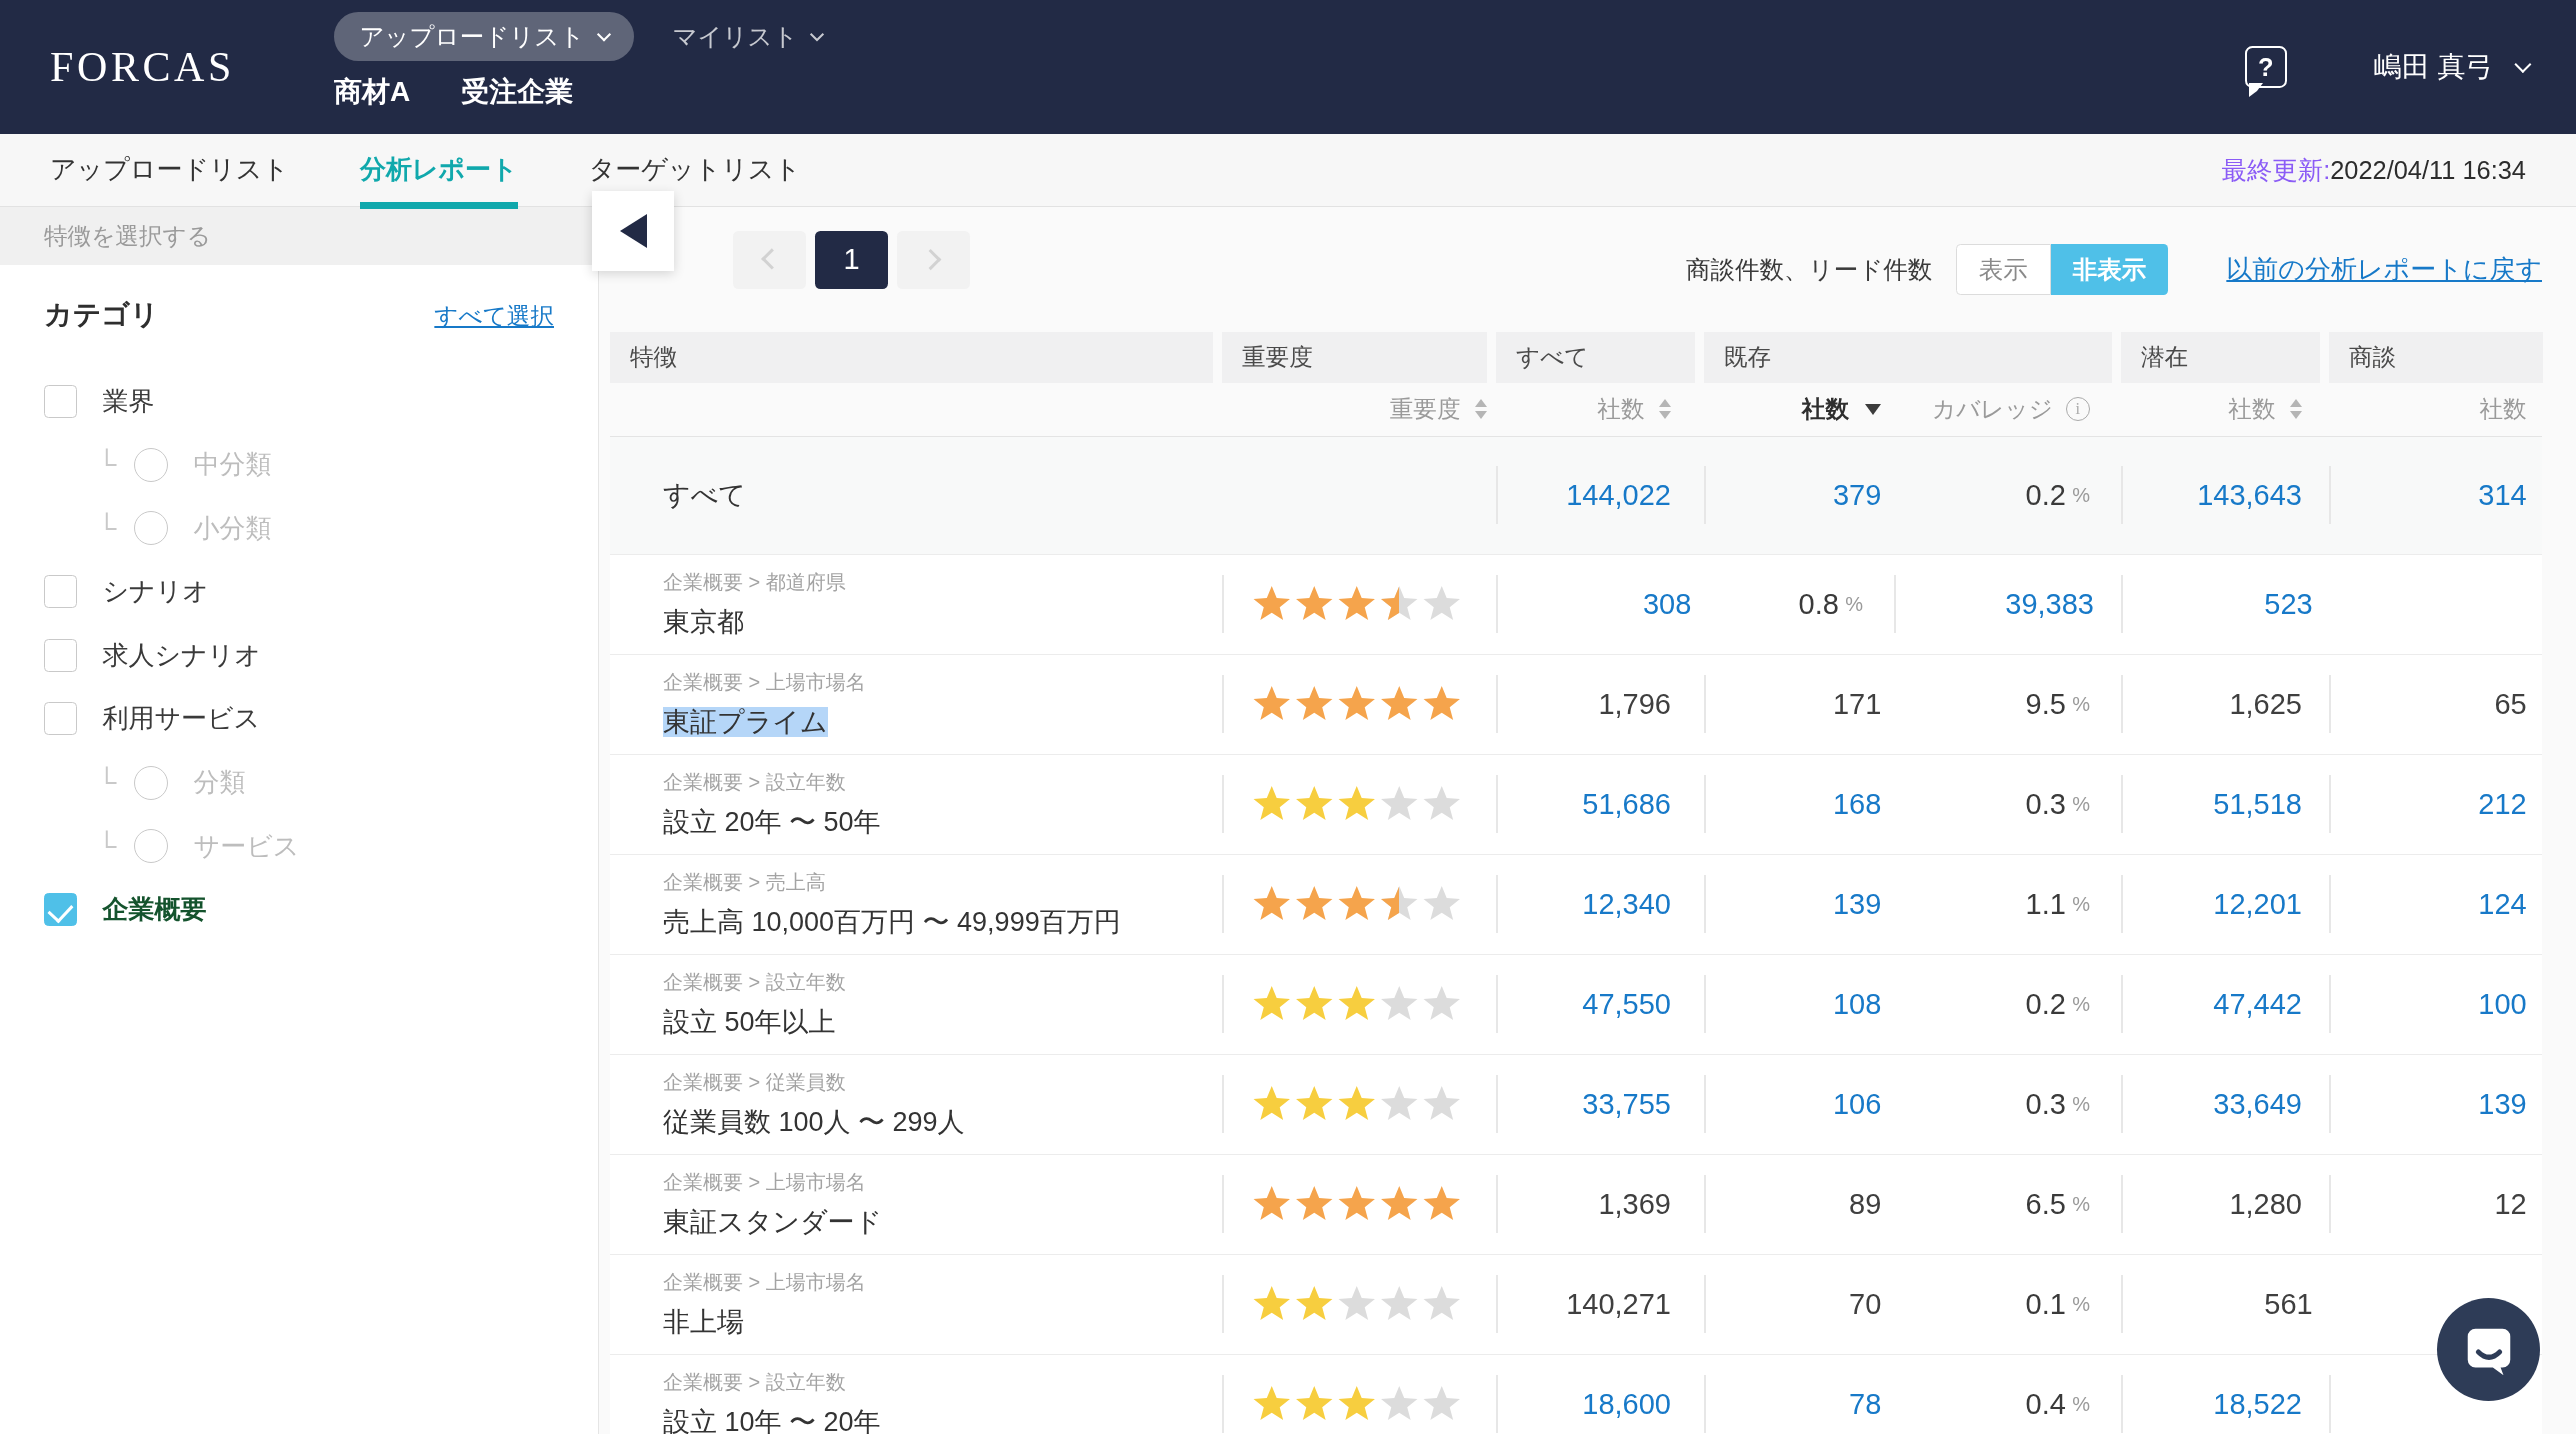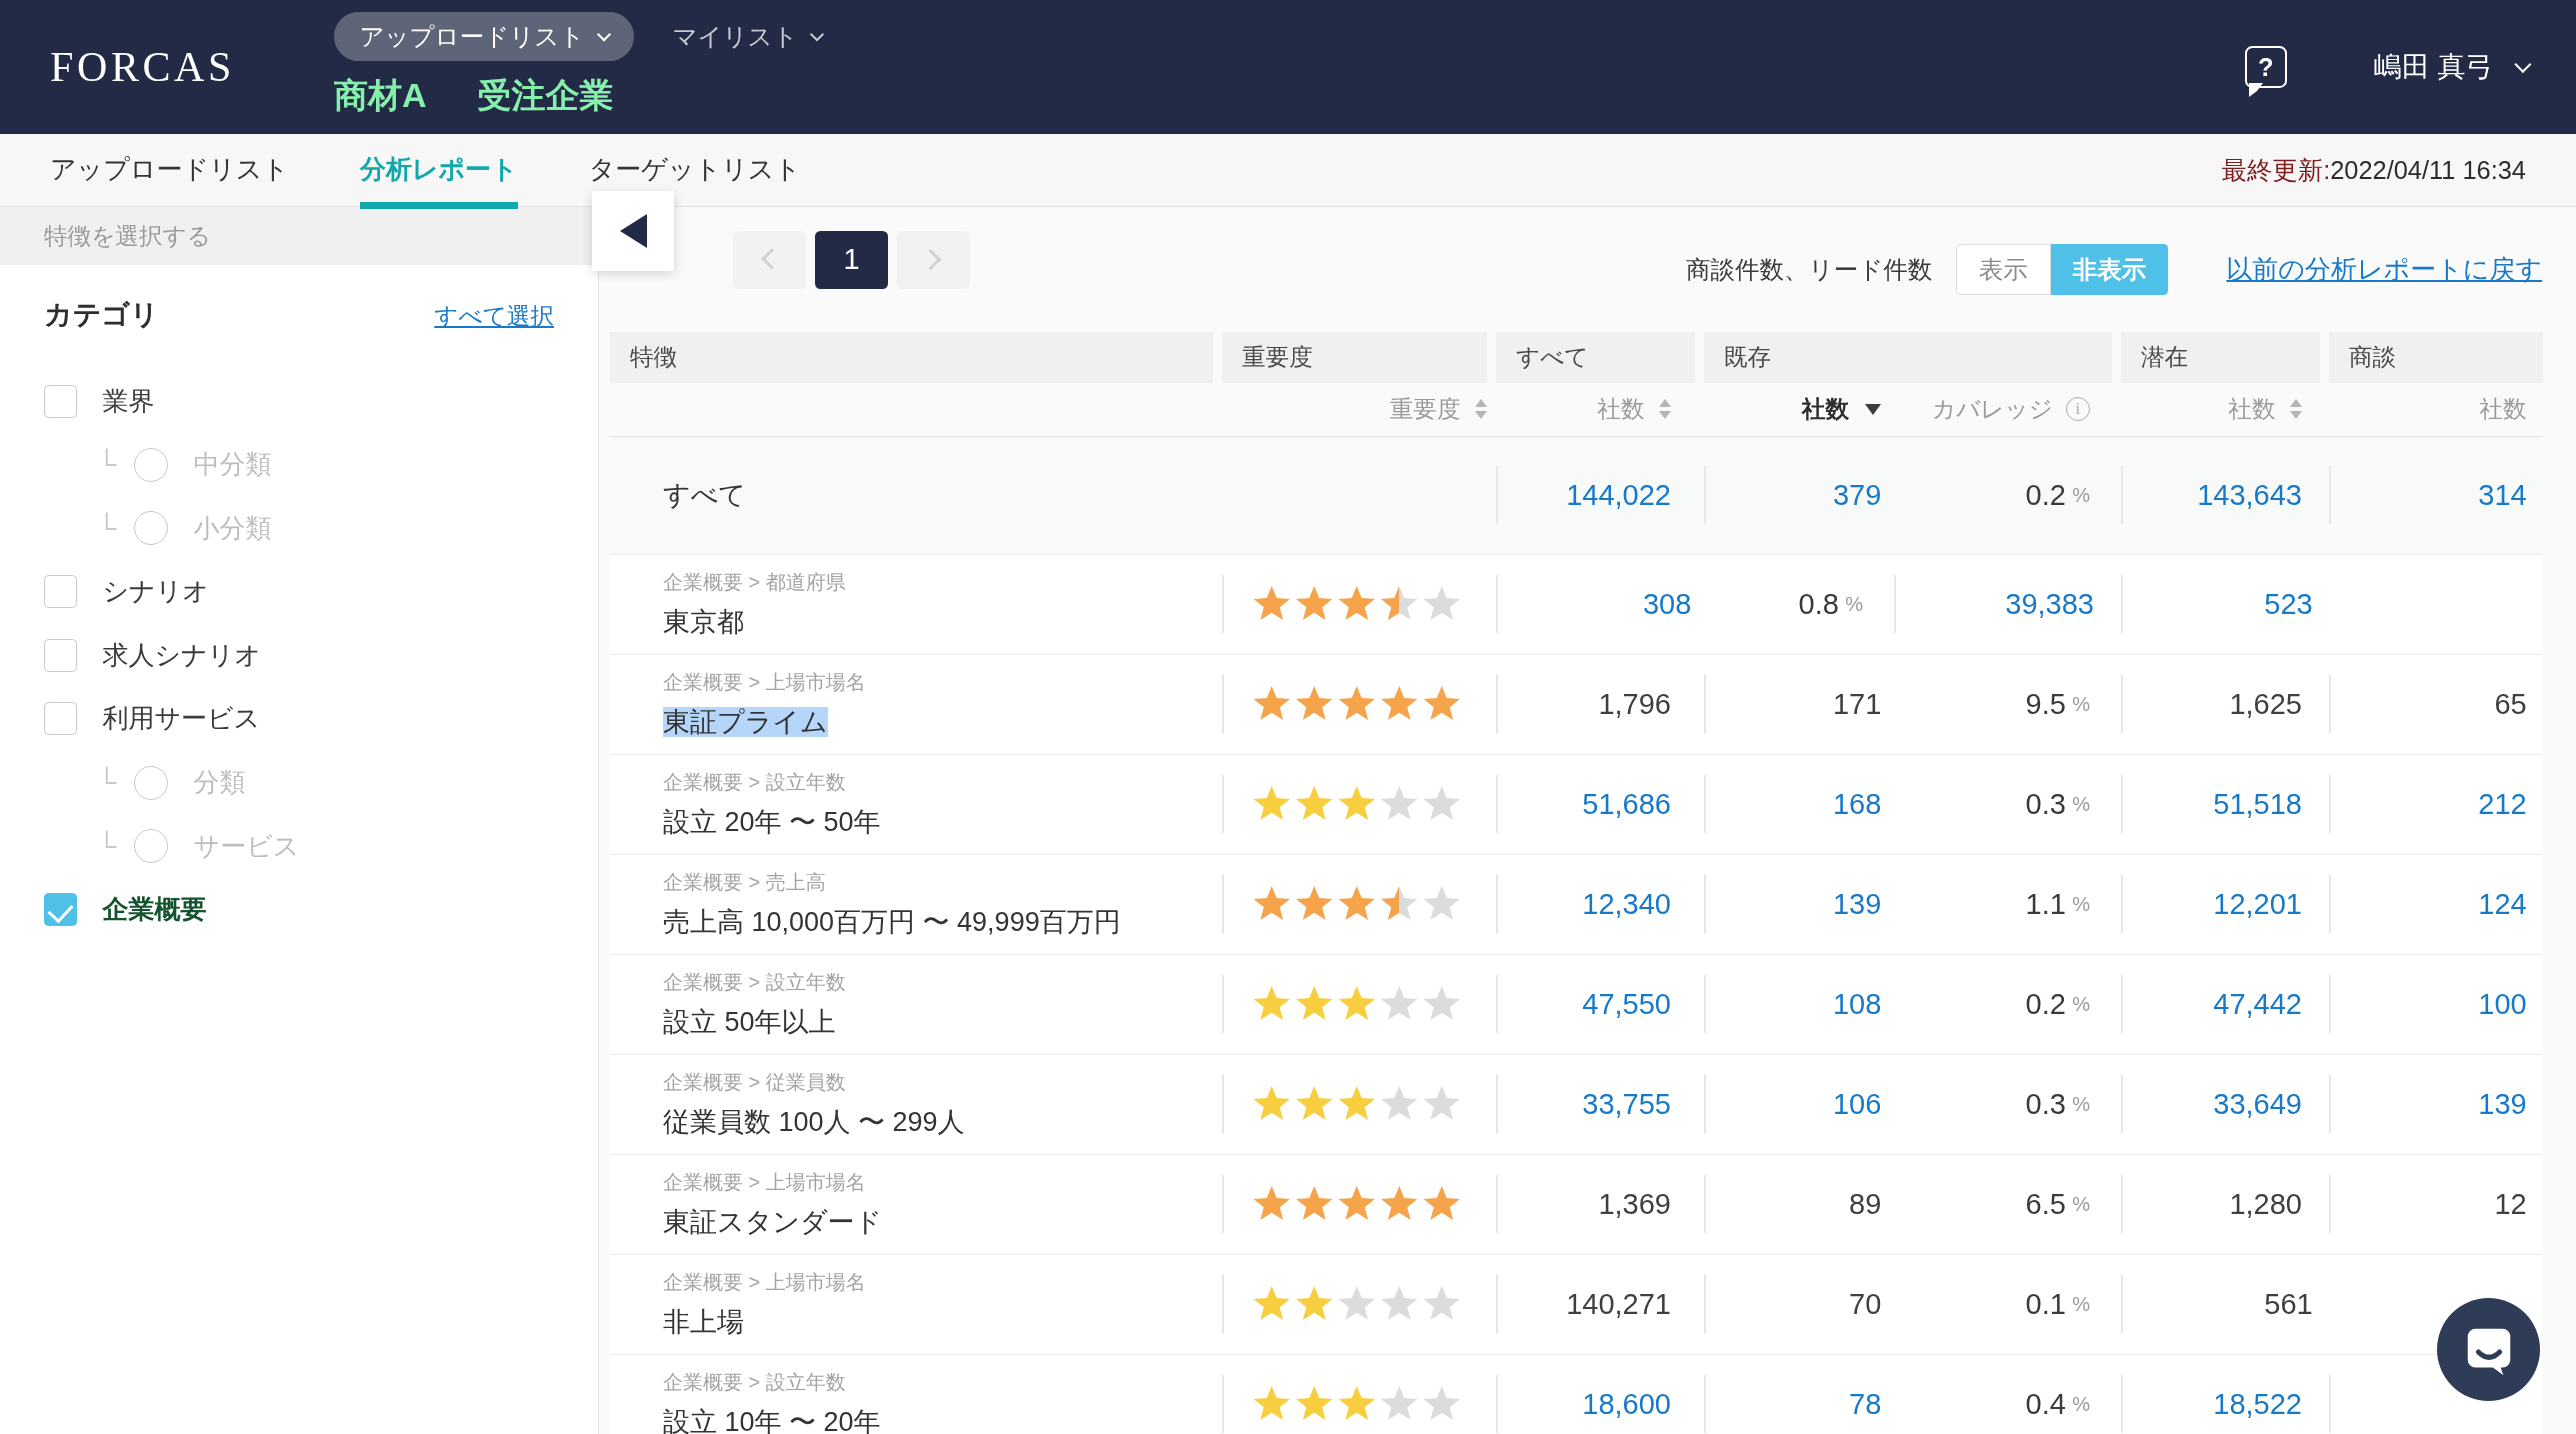--- a/index.html
+++ b/index.html
@@ -11,37 +11,37 @@
   .topbar { position:relative; height:134px; background:#222a45; }
   .logo { position:absolute; left:50px; top:50%; transform:translateY(-50%);
           font-family:"Liberation Serif","DejaVu Serif",serif; font-size:42px; color:#fff; letter-spacing:3.6px; }
   .topbar-center { position:absolute; left:334px; top:11px; }
   .tc-row1 { display:flex; align-items:center; height:51px; }
   .pill { display:inline-flex; align-items:center; height:49px; padding:0 25.4px; border-radius:25.4px;
           background:rgba(255,255,255,0.28); color:#fff; font-size:24.5px; cursor:pointer; }
   .chev { display:inline-block; width:10px; height:10px; border-right:2.7px solid currentColor; border-bottom:2.7px solid currentColor;
           transform:rotate(45deg) translate(-1.8px,-1.8px); margin-left:14.5px; }
   .mylist { display:inline-flex; align-items:center; margin-left:38px; color:rgba(255,255,255,0.75); font-size:24.5px; cursor:pointer; }
-  .tc-title { margin-top:11px; color:#86efac; font-size:34px; font-weight:bold; }
+  .tc-title { margin-top:11px; color:#ffffff; font-size:28px; font-weight:bold; }
   .tc-title .t1 { margin-right:51px; }
   .topbar-right { position:absolute; right:47px; top:0; height:134px; display:flex; align-items:center; }
   .help-box { position:relative; width:42px; height:42px; border:2.7px solid #fff; border-radius:7.3px;
               display:flex; align-items:center; justify-content:center; color:#fff; font-size:25.4px; font-weight:bold; cursor:pointer; }
   .help-box::after { content:""; position:absolute; left:1.8px; bottom:-11px;
               border:6.3px solid transparent; border-top:8.2px solid #fff; border-left:8.2px solid #fff; }
   .user { display:flex; align-items:center; margin-left:87px; color:#fff; font-size:28px; cursor:pointer; }
   .user .chev { margin-left:23.6px; width:11.8px; height:11.8px; }
 
   
   .tabbar { position:relative; height:73px; background:#f7f7f7; border-bottom:1.8px solid #e2e2e2; padding-left:50px; display:flex; }
   .tab { position:relative; height:73px; line-height:71px; margin-right:71px; font-size:26px; color:#333; cursor:pointer; white-space:nowrap; }
   .tab.active { color:#10a8ac; font-weight:bold; }
   .tab.active::after { content:""; position:absolute; left:0; right:0; bottom:-1.8px; height:7.3px; background:#10a8ac; }
   .updated { position:absolute; right:50px; top:0; line-height:73px; font-size:25.4px; }
-  .updated .lbl { color:#7f1d1d; }
+  .updated .lbl { color:#8b5cf6; }
   .updated .val { color:#2c2c2c; }
 
   
   .bodywrap { display:flex; height:1228px; }
 
   
   .sidebar { width:599px; background:#fff; border-right:1.8px solid #e5e5e5; flex:none; }
   .side-head { height:58px; background:#f0f0f0; color:#9a9a9a; font-size:23.6px; line-height:58px; padding-left:44px; }
   .side-content { padding:0 44px; }
   .cat-row { display:flex; justify-content:space-between; align-items:baseline; margin-top:31px; }

